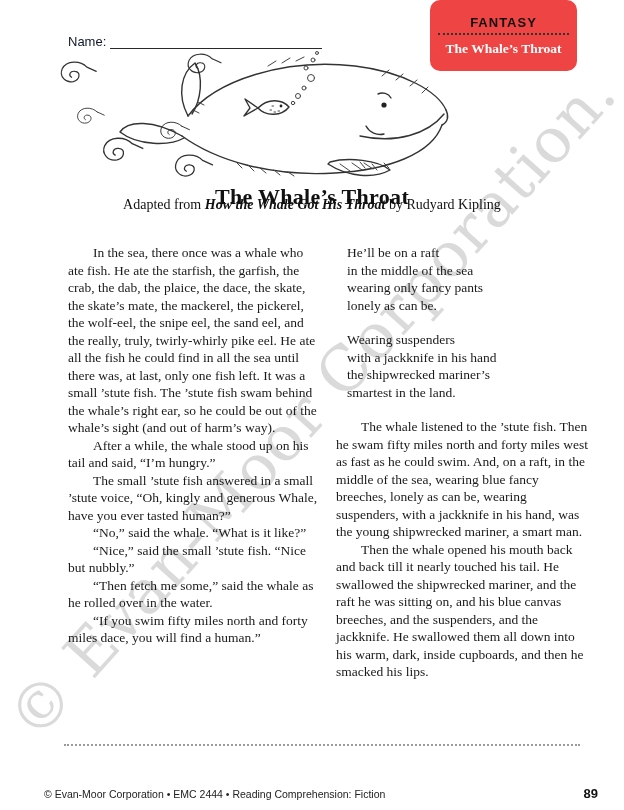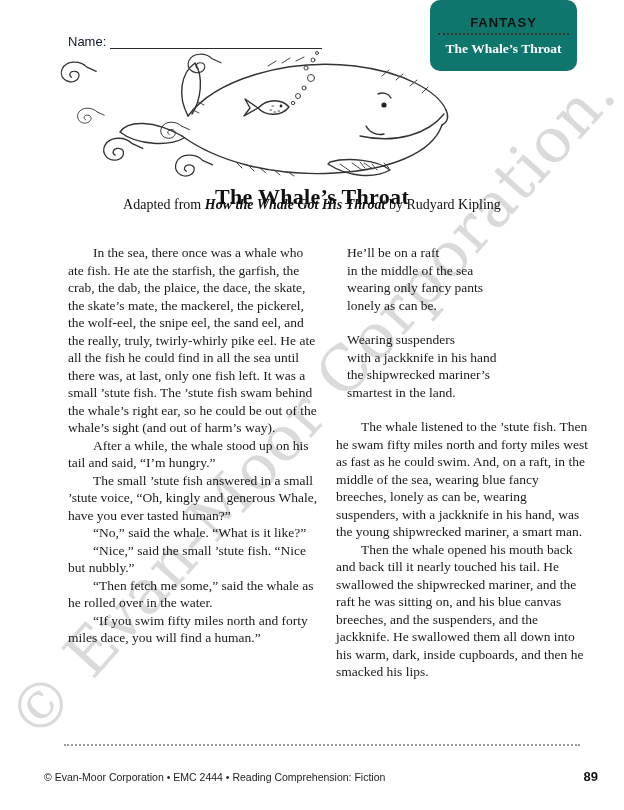--- a/index.html
+++ b/index.html
@@ -12,21 +12,21 @@
   .watermark{
     position:absolute;left:50%;top:50%;
     transform:translate(-50%,-50%) rotate(-48deg);
     white-space:nowrap;font-family:"DejaVu Serif",serif;
     font-size:62px;color:#dadada;z-index:0;letter-spacing:1px;
   }
   .content{position:absolute;inset:0;z-index:1;}
   
   .corner-tab{
     position:absolute;top:0;right:47px;width:147px;height:71px;
-    background:#0f766e;border-radius:10px;
+    background:#ef4444;border-radius:10px;
   }
   .corner-tab .cat{
     margin-top:15px;text-align:center;
     font-family:"Liberation Sans",sans-serif;font-weight:bold;
     font-size:13px;letter-spacing:1px;color:#111;
   }
   .corner-tab .tab-dots{
     margin:3px 8px 0 8px;border-top:2px dotted #333;height:0;
   }
   .corner-tab .tab-title{
@@ -68,21 +68,21 @@
   .section-divider{
     position:absolute;left:64px;top:744px;width:516px;height:0;
     border-top:2px dotted #9a9a9a;
   }
   .footer{
     position:absolute;left:44px;right:26px;top:769px;
     display:flex;justify-content:space-between;align-items:baseline;
     font-family:"Liberation Sans",sans-serif;
   }
   .footer .credit{font-size:10.5px;color:#222;}
-  .footer .pagenum{font-size:13px;font-weight:bold;color:#111;}
+  .footer .pagenum{font-size:13px;font-weight:bold;color:#111;margin-top:17px;}
   svg .sk{fill:none;stroke:#333;stroke-width:1.4;stroke-linecap:round;stroke-linejoin:round;}
   svg .thin{fill:none;stroke:#444;stroke-width:1;stroke-linecap:round;}
 </style>
 </head>
 <body>
 
 <div class="page">
 
   <div class="watermark">© Evan-Moor Corporation.</div>
 

